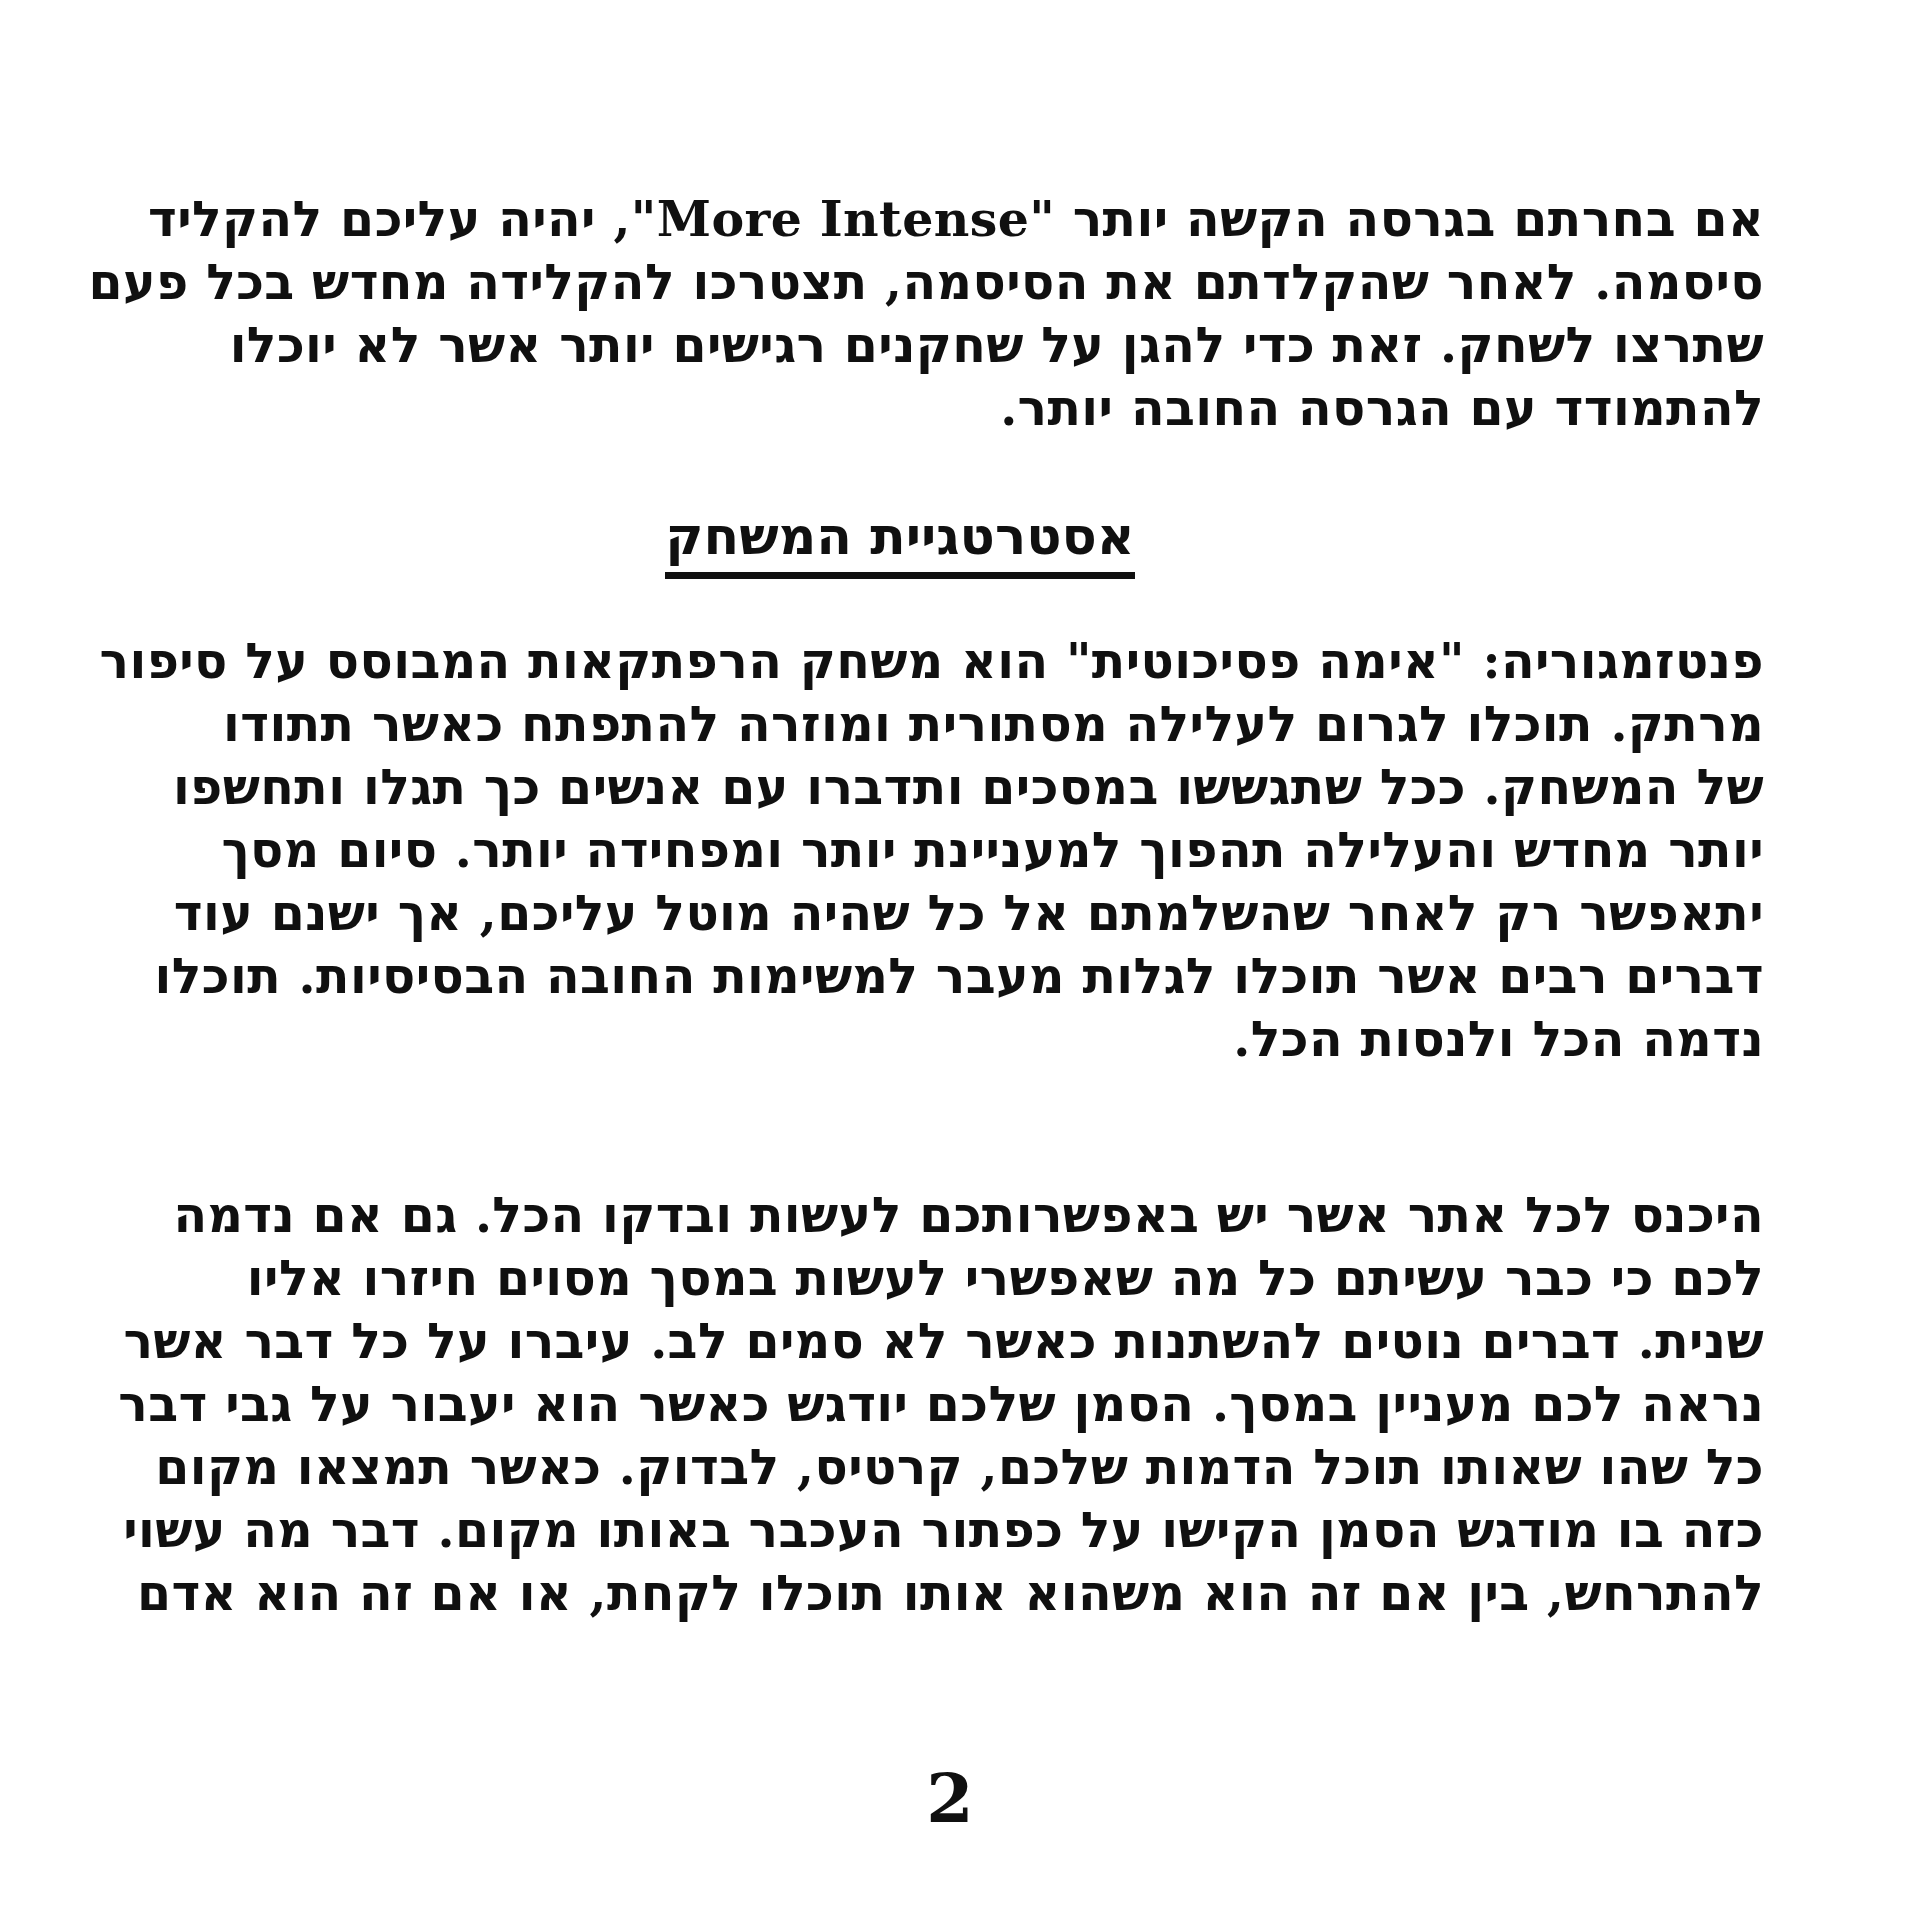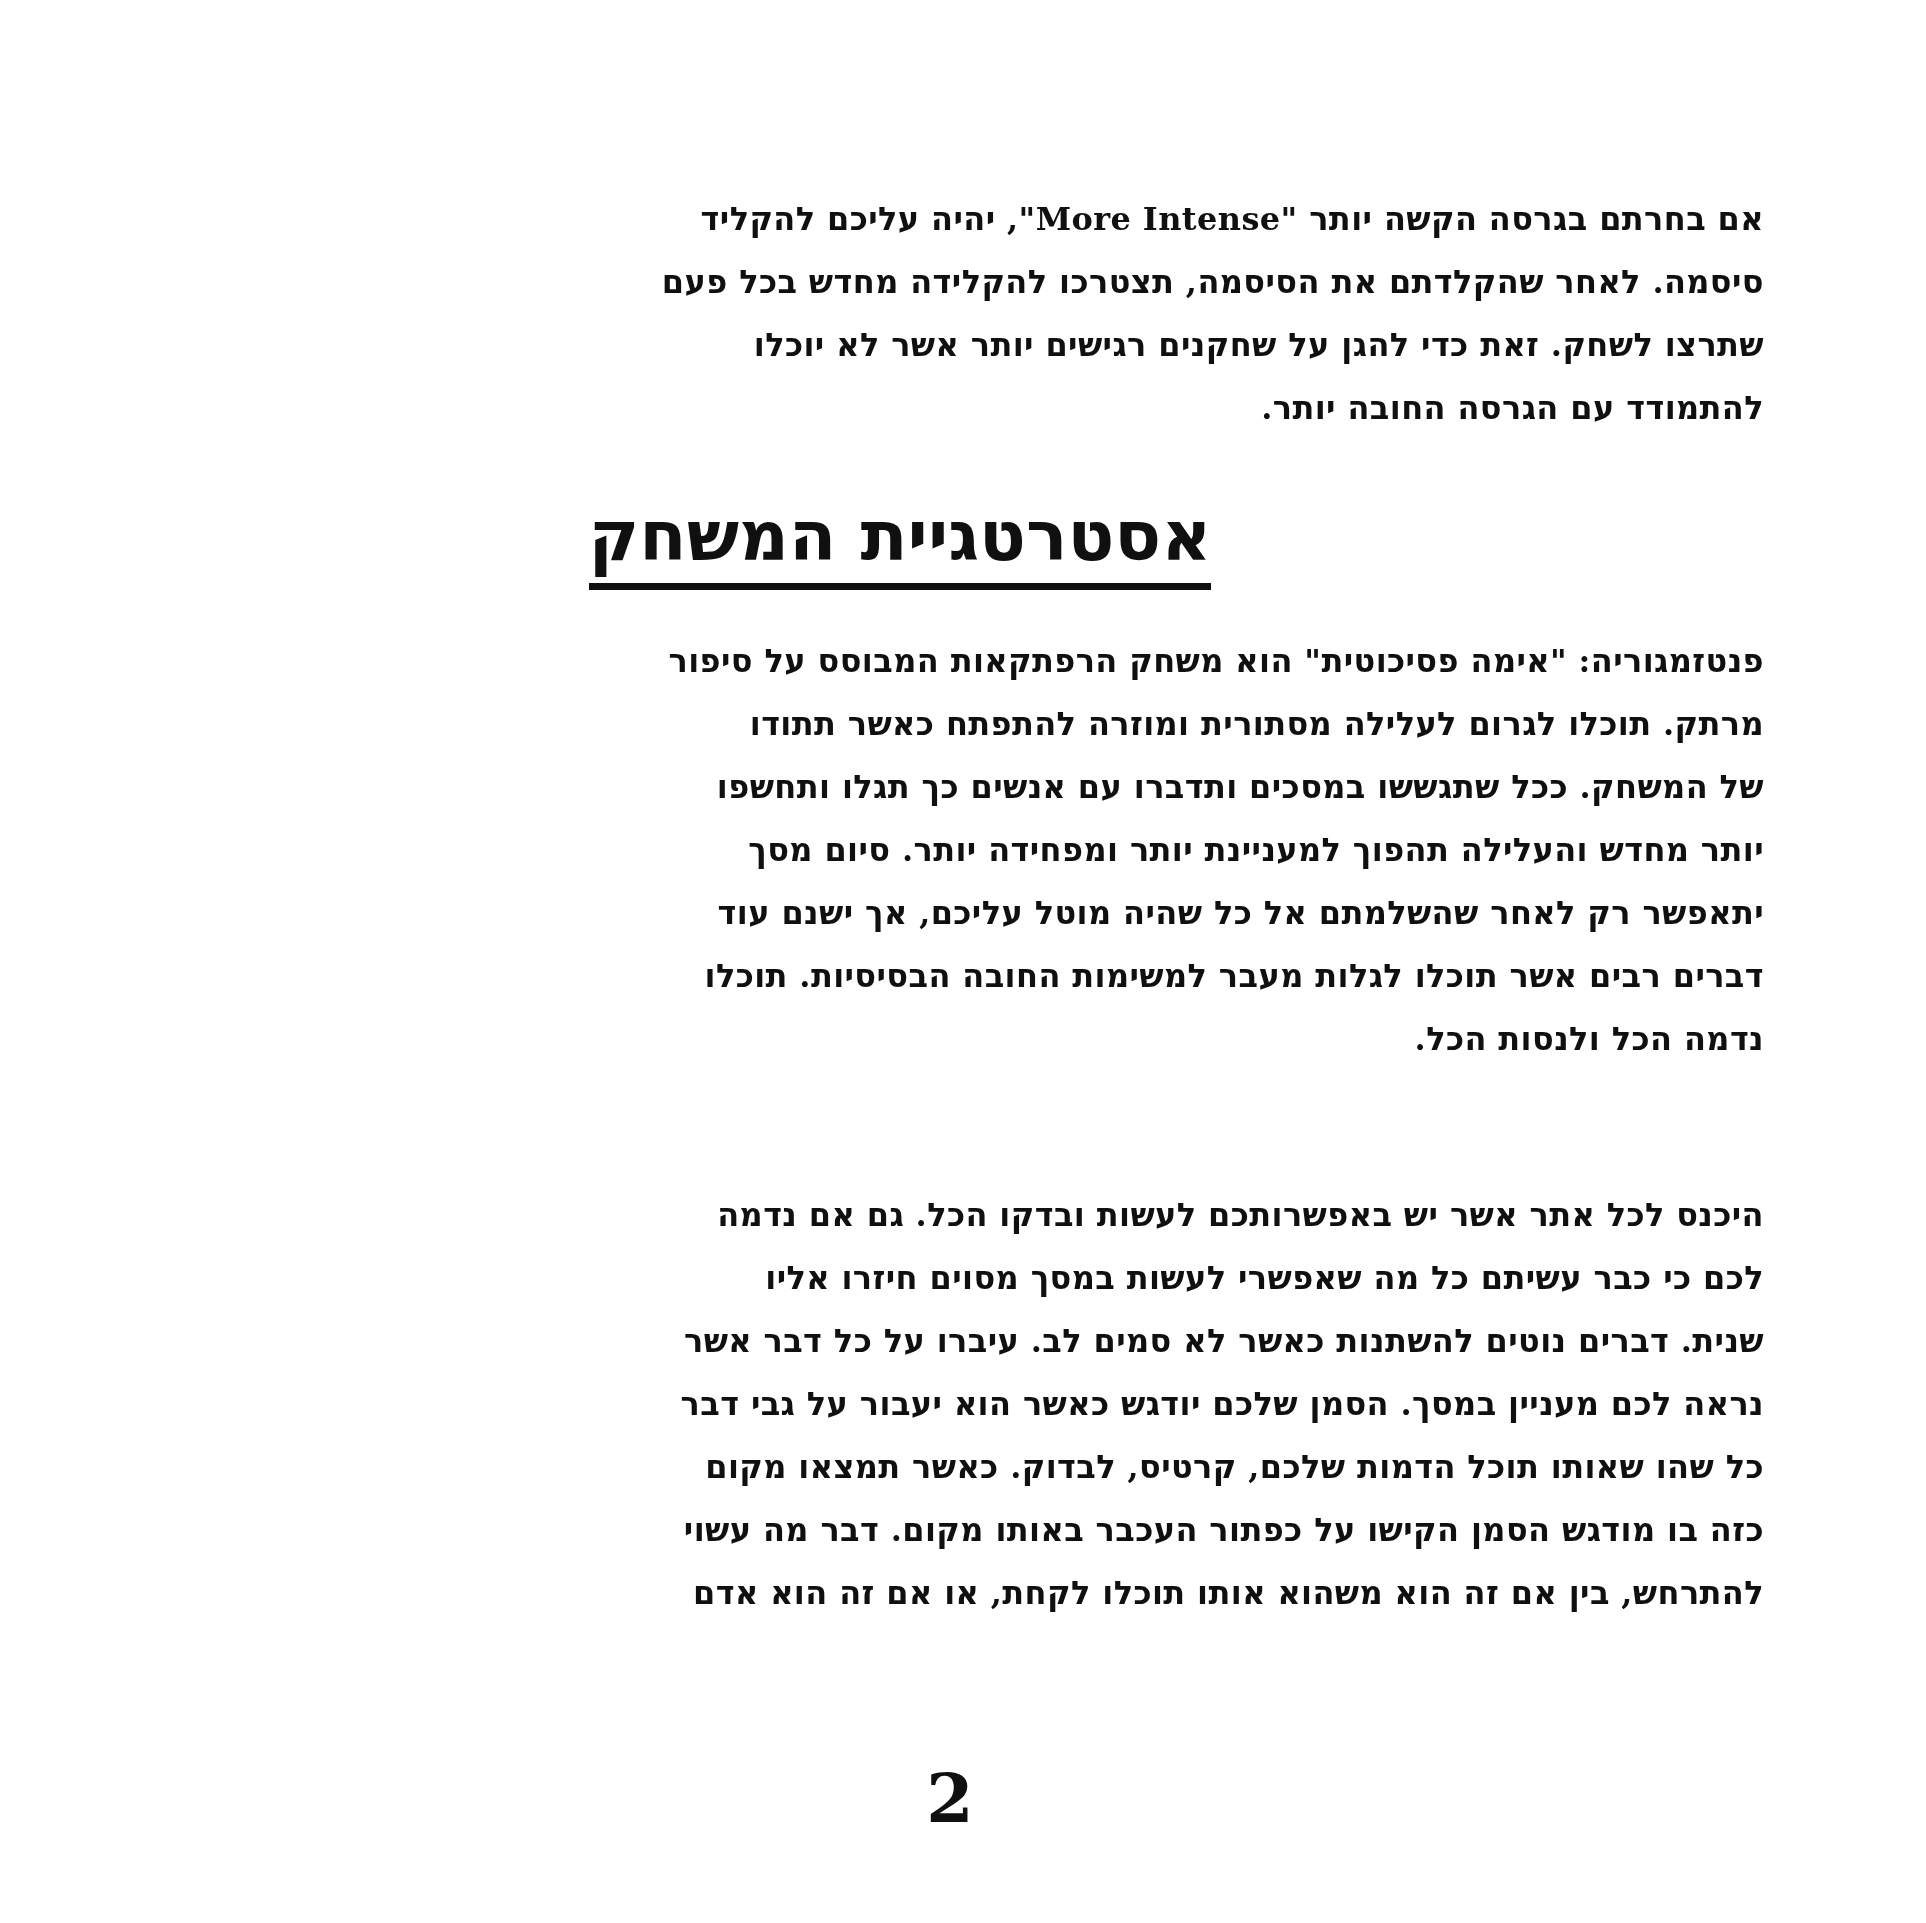--- a/index.html
+++ b/index.html
@@ -16,44 +16,44 @@
     font-family: "DejaVu Serif", "DejaVu Sans", serif;
     font-weight: bold;
     direction: rtl;
     overflow: hidden;
   }
   .para {
     position: absolute;
     right: 162px;
     left: 162px;
     text-align: right;
-    font-size: 32px;
+    font-size: 49px;
     line-height: 63px;
     letter-spacing: 0.4px;
   }
   .line {
     white-space: nowrap;
   }
   #para-1 { top: 188px; }
   #para-2 { top: 630px; }
   #para-3 { top: 1184px; }
   .heading-row {
     position: absolute;
     top: 507px;
     left: 0;
     right: 0;
     text-align: center;
     transform: translateX(-63px);
   }
   .section-heading {
     display: inline-block;
-    font-size: 69px;
+    font-size: 52px;
     line-height: 57px;
     border-bottom: 7.2px solid #101010;
-    padding-bottom: 19px;
+    padding-bottom: 8px;
   }
   .page-number {
     position: absolute;
     top: 1762px;
     left: 0;
     right: 0;
     text-align: center;
     font-size: 68px;
     line-height: 72px;
     transform: translateX(-13px);

